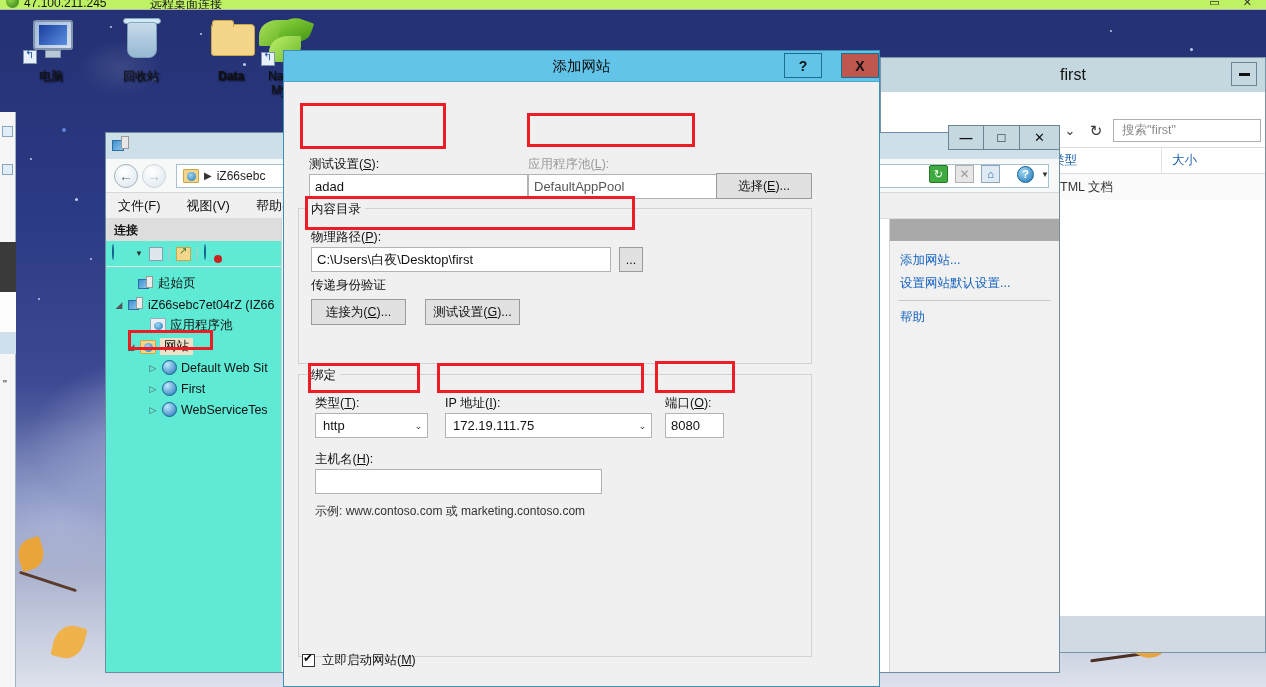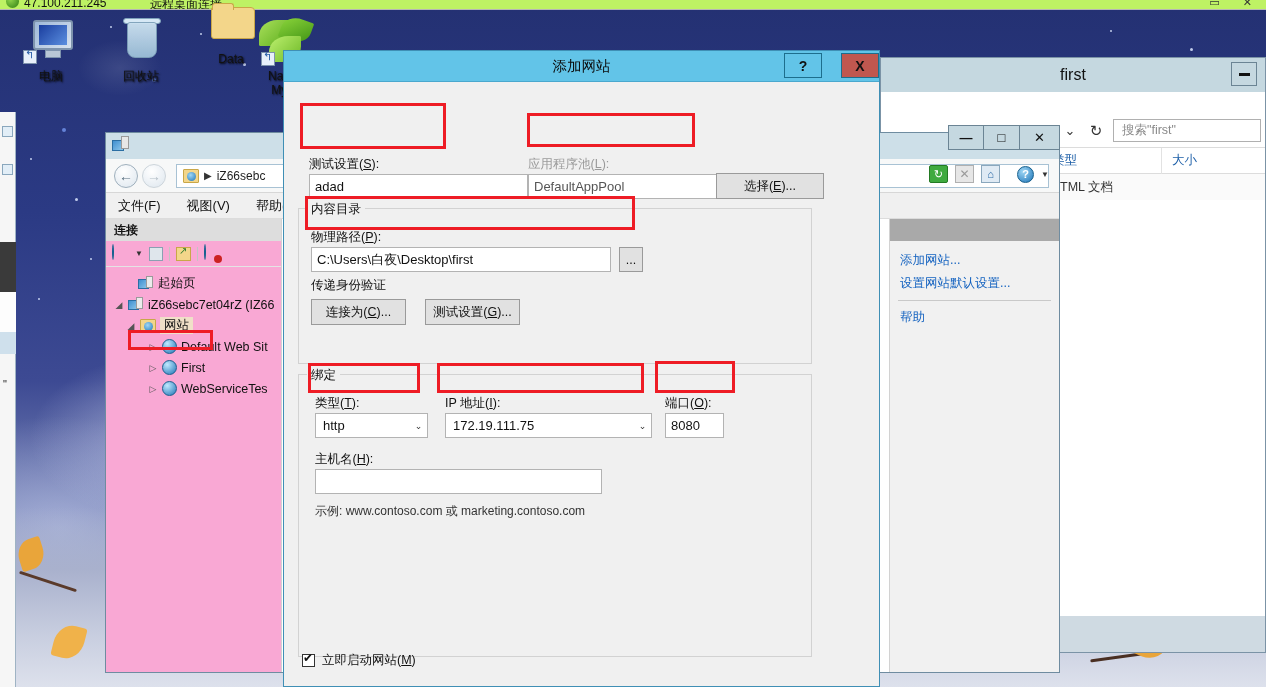--- a/index.html
+++ b/index.html
@@ -113,21 +113,21 @@
   }
   .crumb-ico { width:16px; height:14px; background:#f3d68a; border:1px solid #c9a748; border-radius:1px; position:relative; flex:none;}
   .crumb-ico:after{ content:""; position:absolute; left:3px; top:2px; width:9px; height:9px; border-radius:50%;
     background: radial-gradient(circle at 40% 35%, #9fd7f5, #1d74b8); }
 
   #iis-menubar { position:absolute; left:0; top:60px; height:26px; width:100%;
     background:#f0f0f0; display:flex; align-items:center; gap:26px; padding-left:12px;
     font-size:13px; color:#111; border-bottom:1px solid #dcdcdc; }
 
   #iis-body { position:absolute; left:0; top:86px; bottom:0; width:100%; display:flex; }
-  #iis-conn { width:176px; background:#f9a8d4; border-right:1px solid #d2d2d2; }
+  #iis-conn { width:176px; background:#5eead4; border-right:1px solid #d2d2d2; }
   .pane-head { height:22px; background:#ddd; font-weight:bold; font-size:12px; color:#111;
     display:flex; align-items:center; padding-left:8px; }
   #conn-toolbar { height:26px; display:flex; align-items:center; gap:6px; padding-left:6px; border-bottom:1px solid #e4e4e4;}
   .tb-ico { width:17px; height:17px; position:relative; }
   .globe { width:15px; height:15px; border-radius:50%;
     background: radial-gradient(circle at 35% 30%, #b4e2fb, #1f74b6); border:1px solid #16618f;}
   .caret-sm { font-size:8px; color:#333; }
   .save-ico { width:14px; height:14px; background:#dfe6ec; border:1px solid #8aa0b2; }
   .conn-sep { width:1px; height:14px; background:#c4c4c4; }
   .ex-ico { width:15px; height:14px; background:#f3d68a; border:1px solid #c9a748; position:relative;}
@@ -265,21 +265,21 @@
   </div>
 
   <div class="dicon" style="left:98px;top:18px;">
     <div class="glyph">
       <div class="bin-lid"></div>
         <div class="bin"></div>
     </div>
     <div class="lbl">回收站</div>
   </div>
 
-  <div class="dicon" style="left:188px;top:1px;">
+  <div class="dicon" style="left:188px;top:18px;font-weight:bold;">
     <div class="glyph">
       <div class="folder"></div>
     </div>
     <div class="lbl">Data</div>
   </div>
 
   <div class="dicon" style="left:228px;top:18px;width:120px;">
     <div class="glyph" style="width:66px;">
       <div class="nav-leaf" style="left:4px;top:2px;width:30px;height:26px;background:linear-gradient(135deg,#a9e05b,#5eae1e);"></div>
       <div class="nav-leaf" style="left:26px;top:0px;width:30px;height:24px;background:linear-gradient(135deg,#8ed73c,#3f9214);transform:rotate(20deg);"></div>
@@ -376,20 +376,25 @@
             <span>起始页</span>
           </div>
           <div class="tnode" style="padding-left:2px;">
             <span class="arr">◢</span>
             <span class="tico-start">
                 <span class="a"></span>
                 <span class="b"></span>
               </span>
             <span>iZ66sebc7et04rZ (IZ66</span>
           </div>
+          <div class="tnode" style="padding-left:24px;">
+            <span class="arr"></span>
+            <span class="tico-pool"></span>
+            <span>应用程序池</span>
+          </div>
           <div class="tnode" style="padding-left:14px;">
             <span class="arr">◢</span>
             <span class="tico-sites"></span>
             <span style="background:#f0e0c8;padding:0 4px;">网站</span>
           </div>
           <div class="tnode" style="padding-left:36px;">
             <span class="arr">▷</span>
             <span class="tico-site"></span>
             <span>Default Web Sit</span>
           </div>
@@ -446,21 +451,21 @@
       <div style="position:absolute;left:25px;top:74px;" class="lbl">
         <span>测试设置(</span><u>S</u>):
       </div>
       <div class="txt" style="position:absolute;left:25px;top:92px;width:219px;">adad</div>
 
       <div style="position:absolute;left:244px;top:74px;" class="lbl grey">
         <span>应用程序池(</span><u>L</u>):
       </div>
       <div class="txt" style="position:absolute;left:244px;top:92px;width:209px;color:#555;">DefaultAppPool</div>
 
-      <div class="btn" style="position:absolute;left:432px;top:91px;width:108px;">
+      <div class="btn" style="position:absolute;left:432px;top:91px;width:96px;">
         <span>选择(</span>
           <u>E</u>
           <span>)...</span>
       </div>
 
       <div class="group" style="left:14px;top:126px;width:514px;height:156px;">
         <div class="gtitle">内容目录</div>
 
         <div class="lbl" style="position:absolute;left:12px;top:20px;">
           <span>物理路径(</span><u>P</u>):

